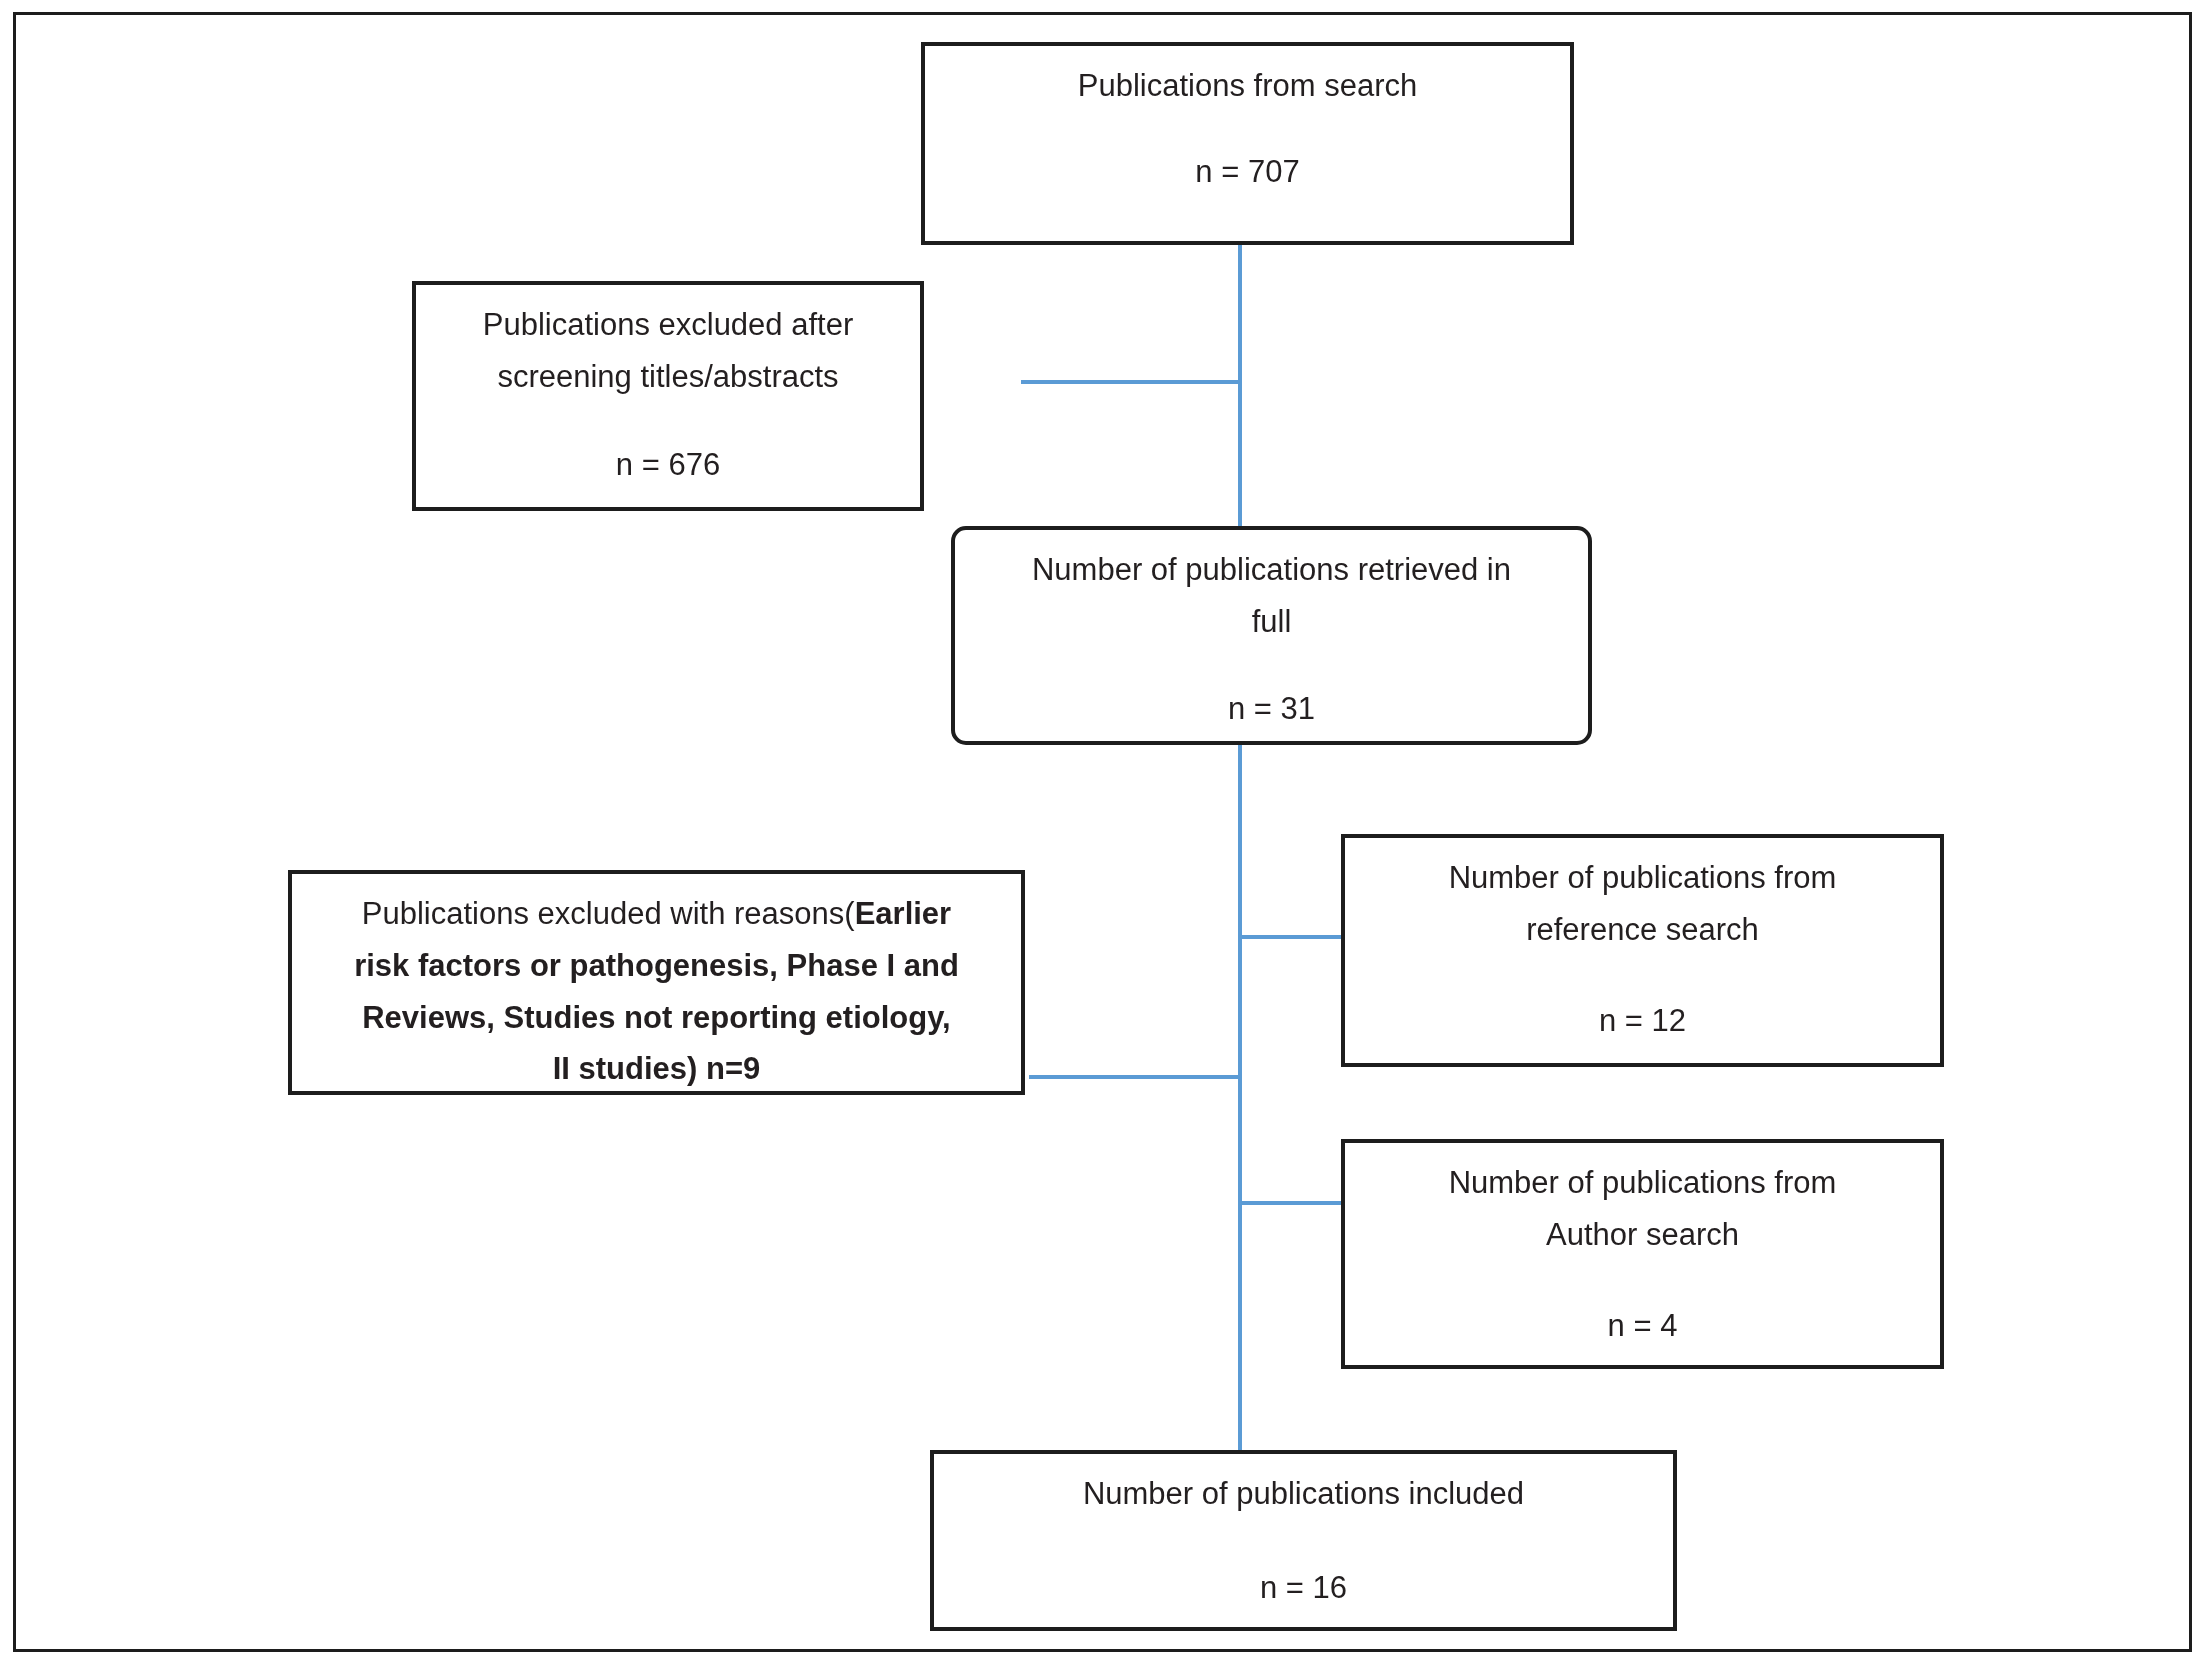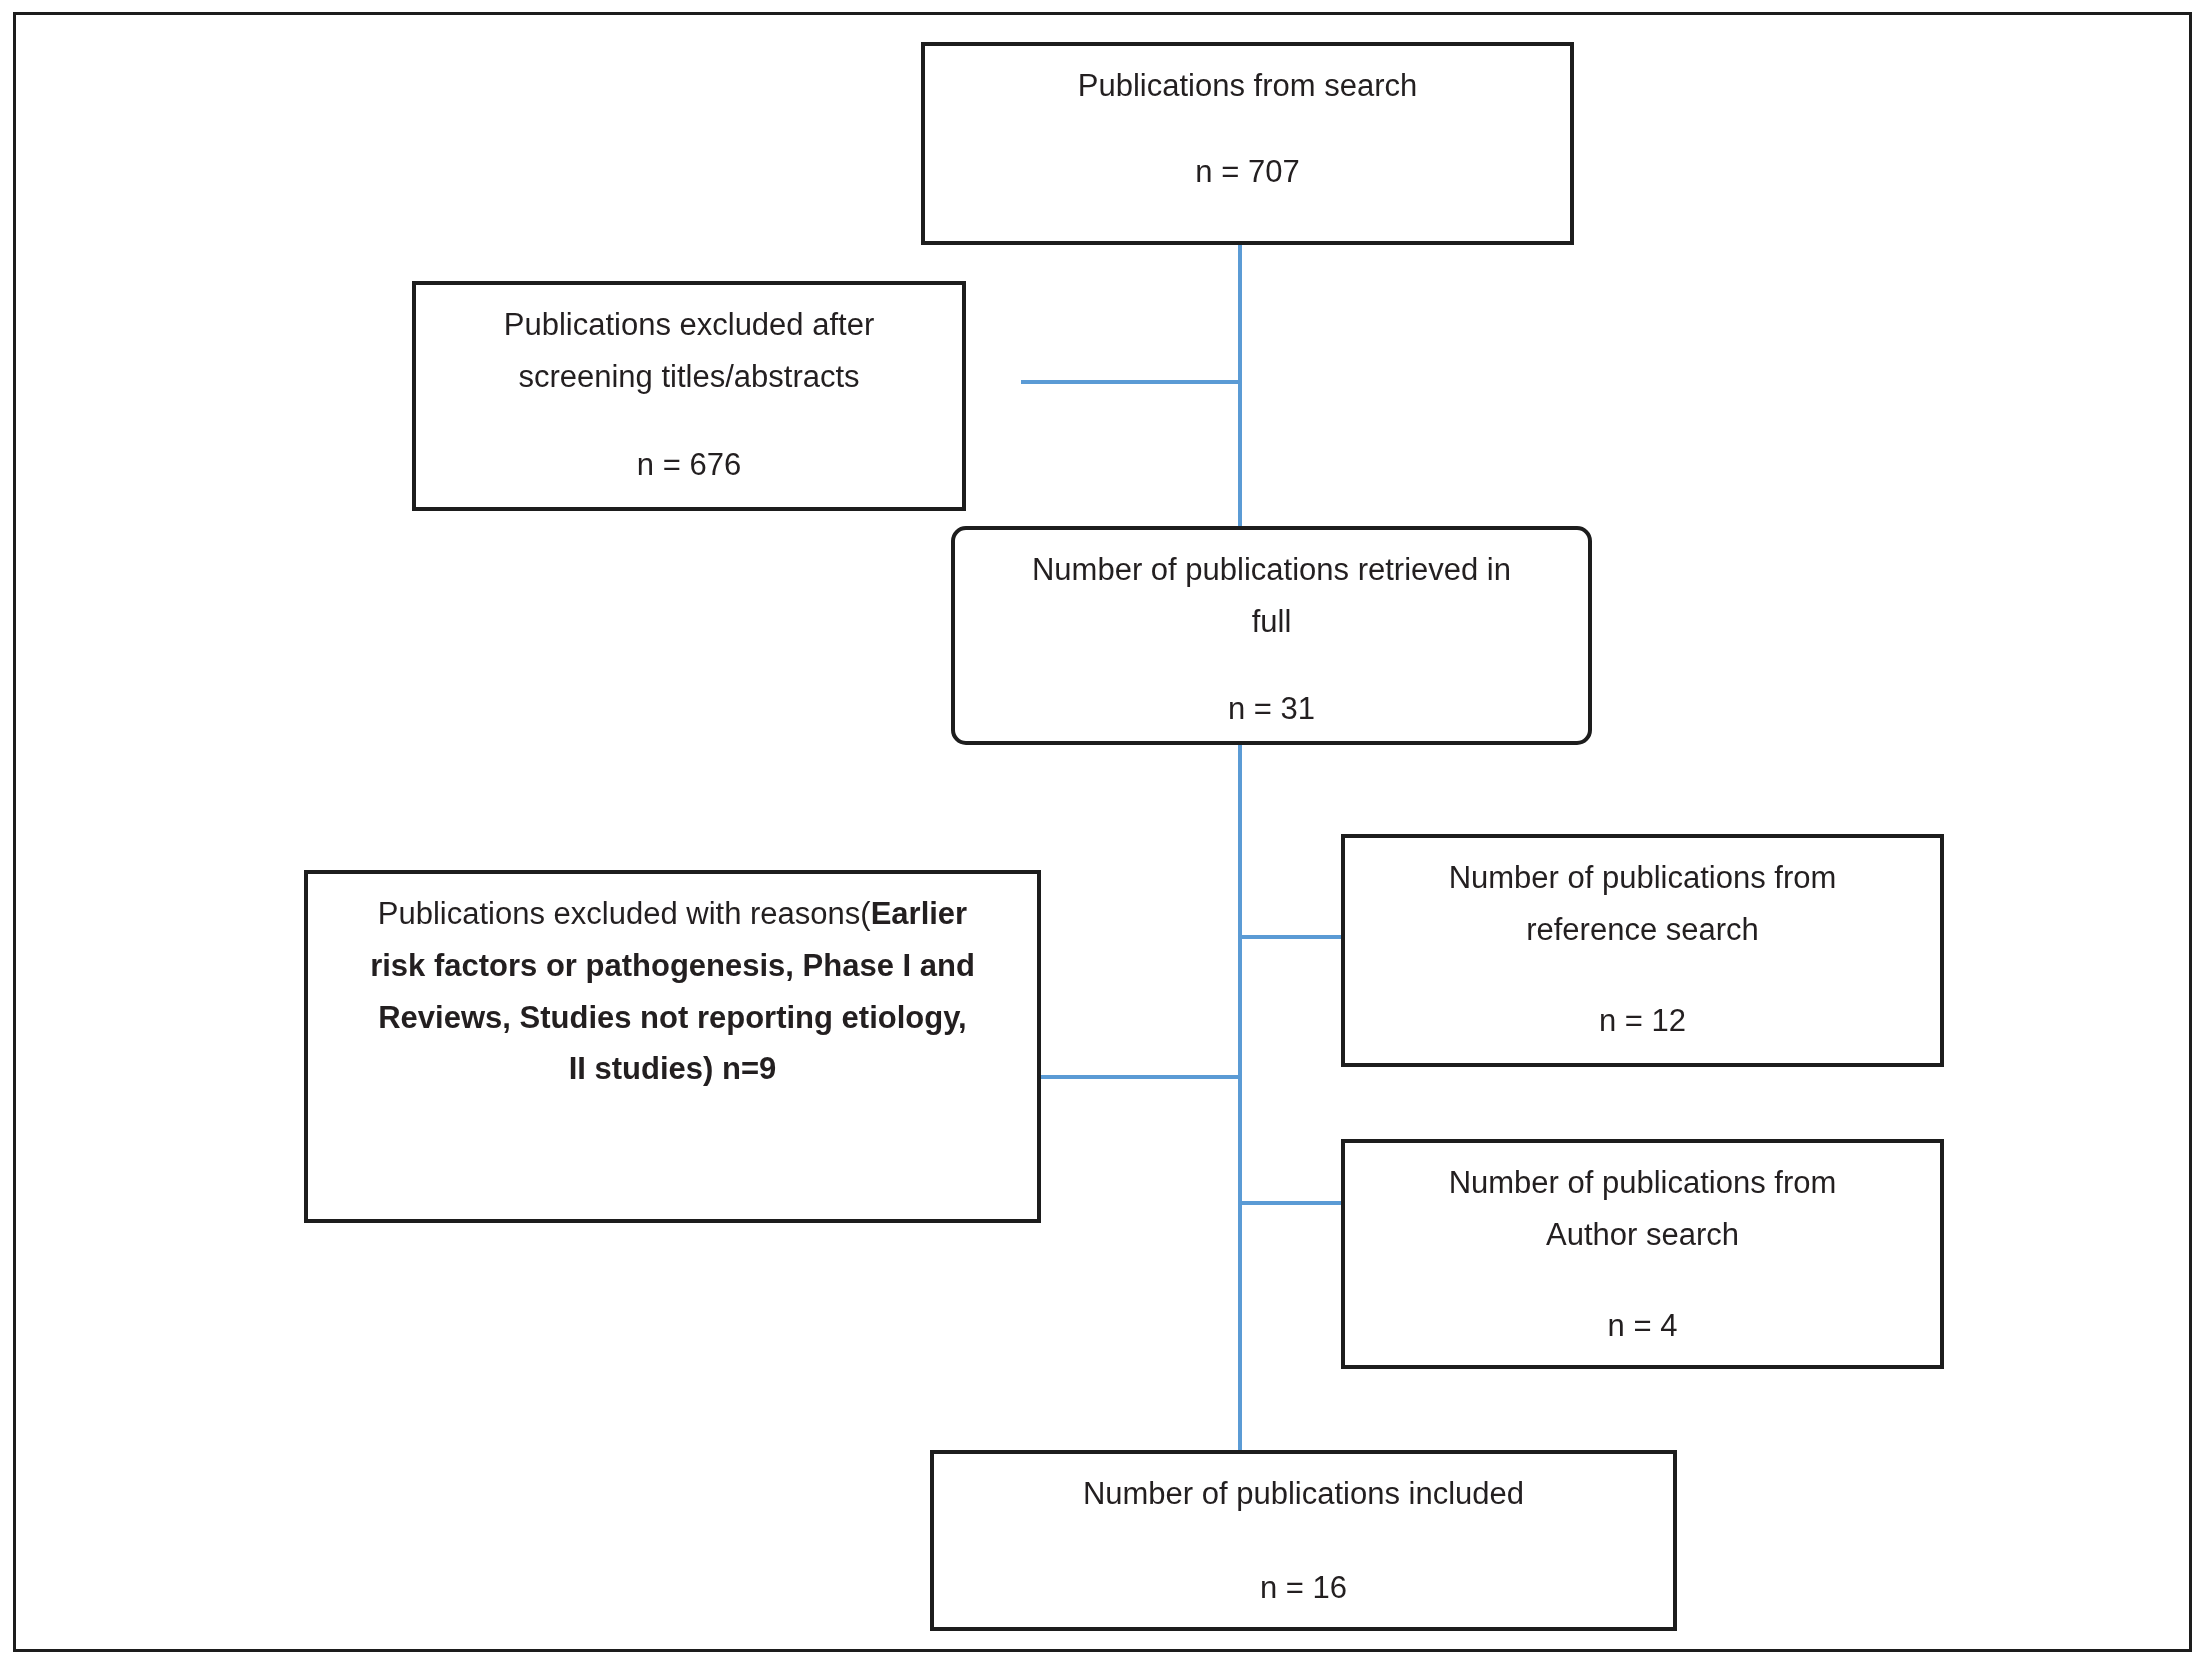--- a/index.html
+++ b/index.html
@@ -43,23 +43,23 @@
   }
   .line-text { white-space: nowrap; display: block; }
   .box-count { margin-top: auto; white-space: nowrap; }
   .bold { font-weight: 700; }
   .connector {
     position: absolute;
     background: var(--connector);
   }
   
   #box-search            { left: 921px; top:   42px; width: 653px; height: 203px; padding-bottom: 43px; }
-  #box-excluded-screening{ left:  412px; top:  281px; width: 554px; height: 230px; padding-bottom: 16.2px; }
+  #box-excluded-screening{ left:  412px; top:  281px; width: 512px; height: 230px; padding-bottom: 16.2px; }
   #box-retrieved-full    { left: 951px; top:  526px; width: 641px; height: 219px; padding-bottom: 6.5px; border-radius: 15px; }
-  #box-excluded-reasons  { left:  304px; top: 870px; width: 737px; height: 353px; padding-bottom: 16.2px; }
+  #box-excluded-reasons  { left:  288px; top: 870px; width: 737px; height: 225px; padding-bottom: 16.2px; }
   #box-reference-search  { left: 1341px; top: 834px; width: 603px; height: 233px; padding-bottom: 16.2px; }
   #box-author-search     { left: 1341px; top: 1139px; width: 603px; height: 230px; padding-bottom: 13.5px; }
   #box-included          { left: 930px; top: 1450px; width: 747px; height: 181px; padding-bottom: 13.5px; }
   
   #conn-v-top    { left: 1238px; top:  245px; width: 3.8px;  height: 282px; }
   #conn-v-bottom { left: 1238px; top: 745px; width: 3.8px;  height: 705px; }
   #conn-h-excluded-screening { left: 1021px; top:  380px; width: 219px; height: 3.8px; }
   #conn-h-reference-search   { left: 1240px; top: 935px; width: 101px; height: 3.8px; }
   #conn-h-excluded-reasons   { left: 1029px; top: 1075px; width: 211px; height: 3.8px; }
   #conn-h-author-search      { left: 1240px; top: 1201px; width: 101px; height: 3.8px; }

